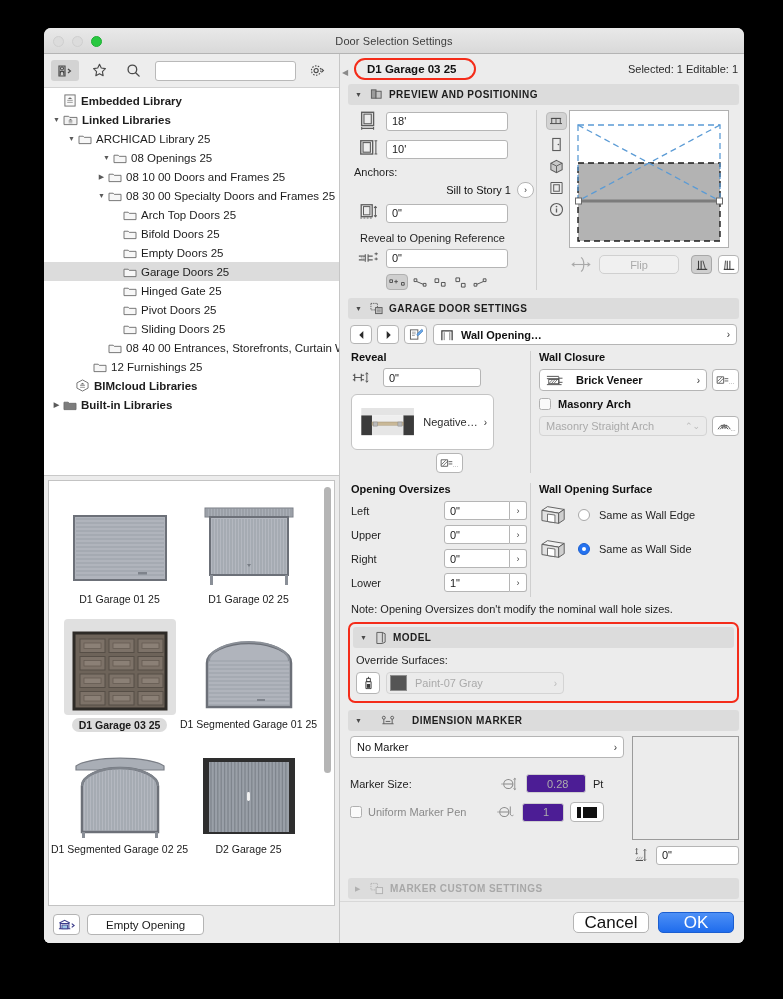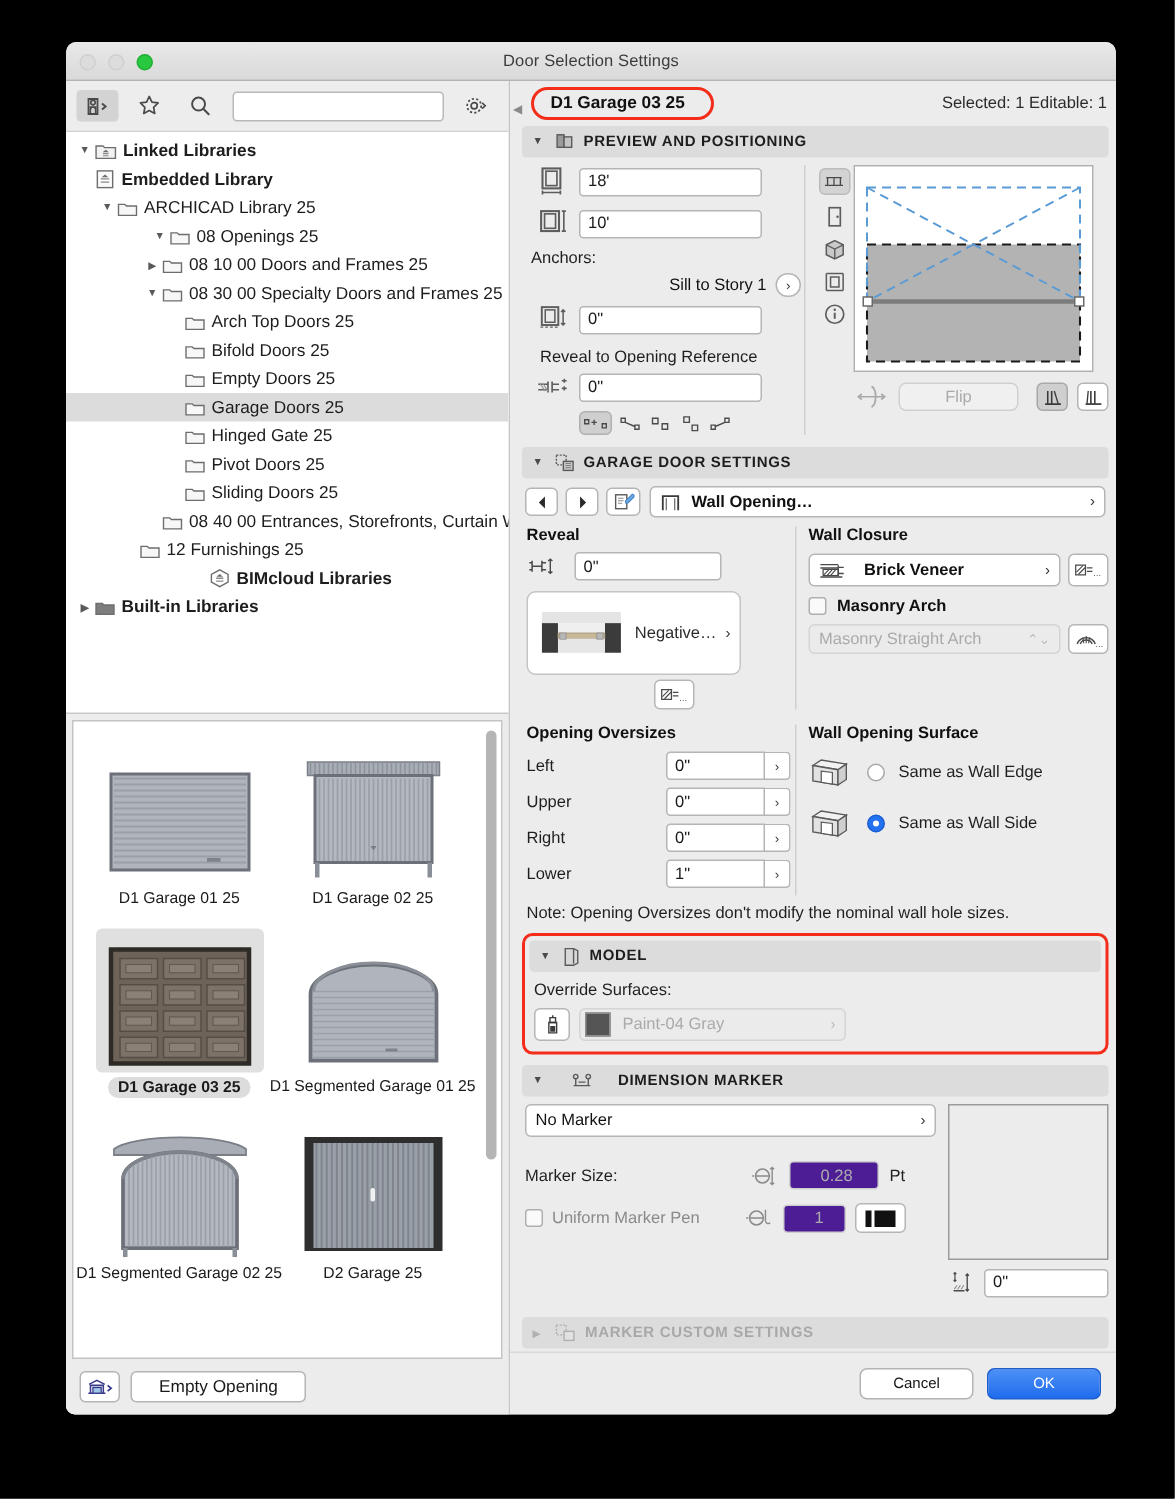--- a/index.html
+++ b/index.html
@@ -271,21 +271,21 @@
   }
 
   .rp-footer {
     flex: 0 0 42px;
     display: flex; align-items: center; justify-content: flex-end;
     gap: 9px; padding-right: 13px;
     border-top: 1px solid #d8d8d8;
   }
   .btn {
     height: 21px; min-width: 76px; border-radius: 5px;
-    font-size: 10px; display: flex; align-items: center; justify-content: center;
+    font-size: 17px; display: flex; align-items: center; justify-content: center;
   }
   .btn.cancel { background: #fff; border: 1px solid #b4b4b4; color: #111; }
   .btn.ok {
     background: linear-gradient(to bottom,#4d90f6,#1f6ced);
     border: 1px solid #1b5ed0; color: #fff;
   }
 
   svg { display: block; }
 </style>
 </head>
@@ -333,41 +333,41 @@
           <svg width="18" height="15" viewBox="0 0 18 16">
             <circle cx="7" cy="8" r="2.2" fill="none" stroke="#4a4a4a" stroke-width="1.2"></circle>
             <circle cx="7" cy="8" r="5" fill="none" stroke="#4a4a4a" stroke-width="1.2" stroke-dasharray="1.6 1.5"></circle>
             <path d="M12.6 6l2.2 2-2.2 2" fill="none" stroke="#4a4a4a" stroke-width="1.2"></path>
           </svg>
         </div>
       </div>
 
       <div class="tree-wrap" id="tree">
           <div class="tree-row bold" style="padding-left: 6px;">
+            <span class="tw"></span>
+            <span class="ico">
+              <svg width="14" height="13" viewBox="0 0 15 14">
+                <rect x="2" y="1" width="11" height="12" fill="#fafafa" stroke="#6d6d6d" stroke-width="1"></rect>
+                <path d="M7.5 3.5l2.4 2h-4.8z" fill="#6d6d6d"></path>
+                <path d="M4.5 6.8h6M4.5 9h6" stroke="#8a8a8a" stroke-width="0.9"></path>
+              </svg>
+            </span>
+            <span>Embedded Library</span>
+          </div>
+          <div class="tree-row bold" style="padding-left: 6px;">
             <span class="tw">▼</span>
             <span class="ico">
               <svg width="15" height="12" viewBox="0 0 16 13">
                 <path d="M1 2.5h5l1.2 1.2H15V11.5H1z" fill="#f2f2f2" stroke="#6d6d6d" stroke-width="1"></path>
                 <path d="M8 5.2l2.3 1.9H5.7z" fill="#6d6d6d"></path>
                 <path d="M6 8h4M6 9.6h4" stroke="#8a8a8a" stroke-width="0.8"></path>
               </svg>
             </span>
             <span>Linked Libraries</span>
           </div>
-          <div class="tree-row bold" style="padding-left: 6px;">
-            <span class="tw"></span>
-            <span class="ico">
-              <svg width="14" height="13" viewBox="0 0 15 14">
-                <rect x="2" y="1" width="11" height="12" fill="#fafafa" stroke="#6d6d6d" stroke-width="1"></rect>
-                <path d="M7.5 3.5l2.4 2h-4.8z" fill="#6d6d6d"></path>
-                <path d="M4.5 6.8h6M4.5 9h6" stroke="#8a8a8a" stroke-width="0.9"></path>
-              </svg>
-            </span>
-            <span>Embedded Library</span>
-          </div>
           <div class="tree-row" style="padding-left: 21px;">
             <span class="tw">▼</span>
             <span class="ico">
               <svg width="14" height="12" viewBox="0 0 15 13">
                 <path d="M1 3.5h4.5l1.2 1.2H14V11.5H1z" fill="#f7f7f7" stroke="#6d6d6d" stroke-width="1"></path>
               </svg>
             </span>
             <span>ARCHICAD Library 25</span>
           </div>
           <div class="tree-row" style="padding-left: 56px;">
@@ -471,21 +471,21 @@
           </div>
           <div class="tree-row" style="padding-left: 36px;">
             <span class="tw"></span>
             <span class="ico">
               <svg width="14" height="12" viewBox="0 0 15 13">
                 <path d="M1 3.5h4.5l1.2 1.2H14V11.5H1z" fill="#f7f7f7" stroke="#6d6d6d" stroke-width="1"></path>
               </svg>
             </span>
             <span>12 Furnishings 25</span>
           </div>
-          <div class="tree-row bold" style="padding-left: 4px; justify-content: center;">
+          <div class="tree-row bold" style="padding-left: 18px;">
             <span class="tw"></span>
             <span class="ico">
               <svg width="15" height="13" viewBox="0 0 16 14">
                 <path d="M8 1l6 3.2v5.6L8 13 2 9.8V4.2z" fill="#fff" stroke="#6d6d6d" stroke-width="1"></path>
                 <path d="M8 4l2.4 2H5.6z" fill="#6d6d6d"></path>
                 <path d="M5.4 7h5.2M5.4 9h5.2" stroke="#8a8a8a" stroke-width="0.9"></path>
               </svg>
             </span>
             <span>BIMcloud Libraries</span>
           </div>
@@ -1131,21 +1131,21 @@
               <svg width="13" height="15" viewBox="0 0 14 16">
                 <path d="M5 2.5h4v3.5H5z" fill="none" stroke="#3a3a3a" stroke-width="1"></path>
                 <path d="M4.2 6h5.6v7.5H4.2z" fill="none" stroke="#3a3a3a" stroke-width="1"></path>
                 <path d="M5.2 8.5h3.6v4.2H5.2z" fill="#3a3a3a"></path>
                 <path d="M7 0.8v1.7" stroke="#3a3a3a" stroke-width="1"></path>
               </svg>
             </span>
             <div class="popup dis" style="width:178px;height:22px;padding-left:3px;">
               <span style="display:flex;align-items:center;gap:8px;">
                 <span style="width:17px;height:16px;background:#555;border:1px solid #8e8e8e;display:inline-block;"></span>
-                <span>Paint-04 Gray</span>
+                <span>Paint-07 Gray</span>
               </span>
               <span style="font-size:10px;color:#bbb;">›</span>
             </div>
           </div>
         </div>
 
         <div class="sec-header" style="margin-top:7px;gap:17px;">
           <span class="tw">▼</span>
           <span>
             <svg width="14" height="13" viewBox="0 0 15 14">

